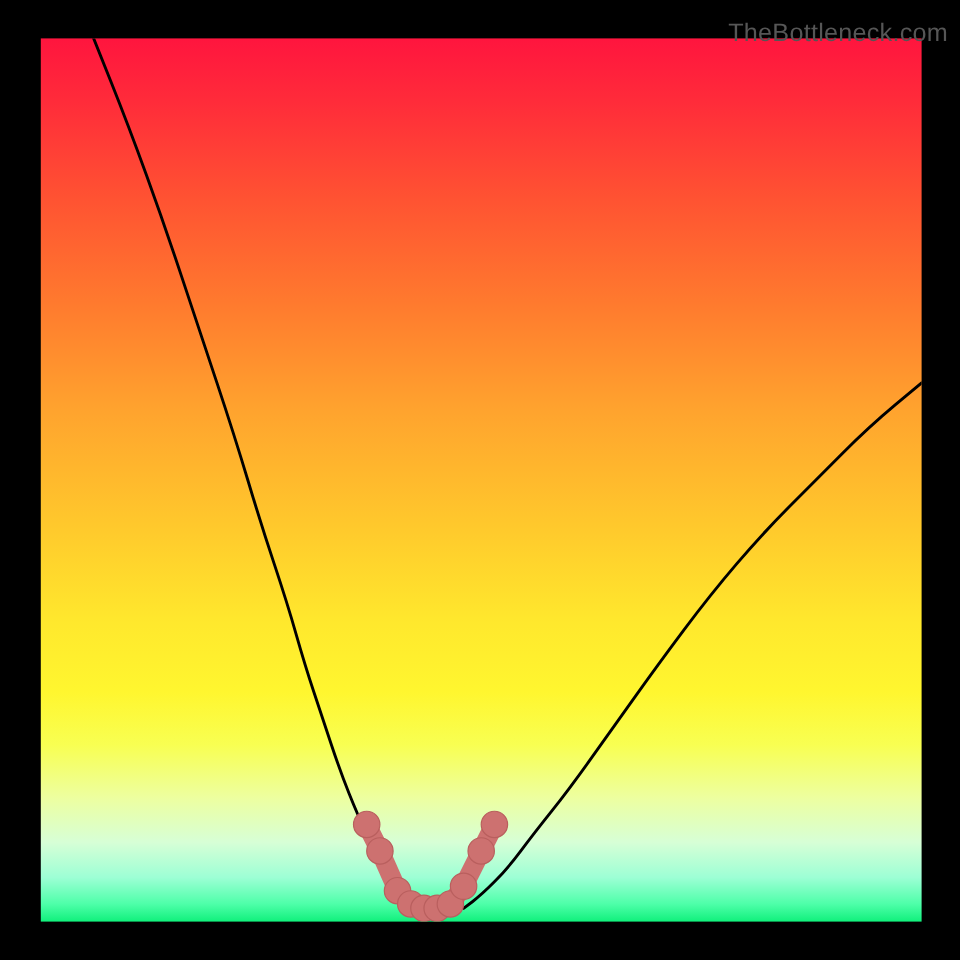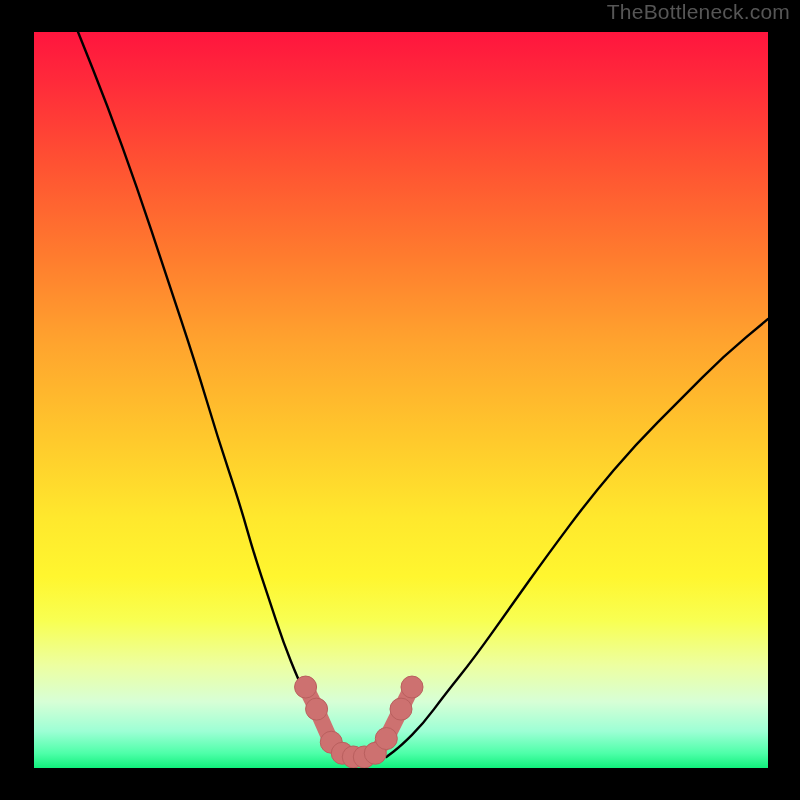--- a/index.html
+++ b/index.html
@@ -36,21 +36,21 @@
       #f8ff52 80%,
       #edffa0 86%,
       #d7ffd6 91%,
       #9dffd5 95%,
       #4effa9 98%,
       #11f07c 100%
     );
   }
   .watermark {
     position: absolute;
-    top: 0;
+    top: 16px;
     right: 10px;
     color: #565656;
     font-size: 21px;
     font-weight: 500;
     letter-spacing: 0.2px;
     user-select: none;
   }
   svg.curves {
     position: absolute;
     inset: 0;

